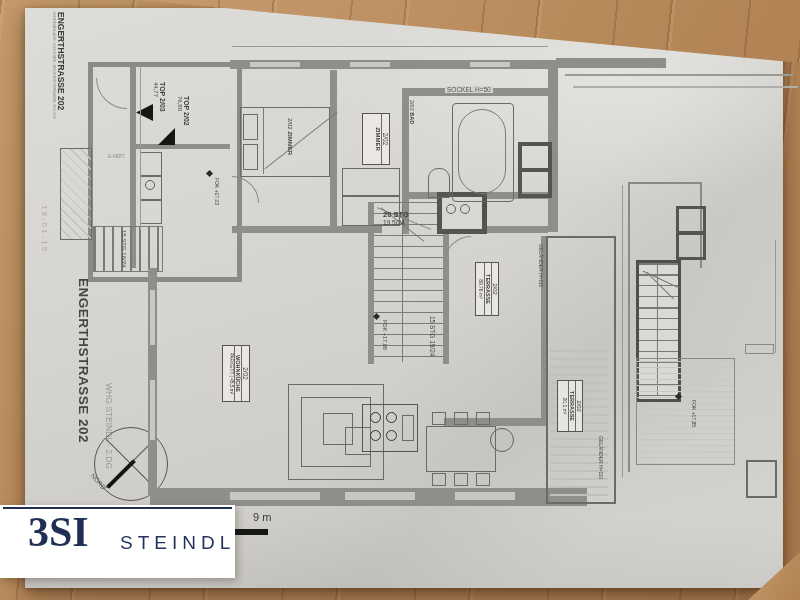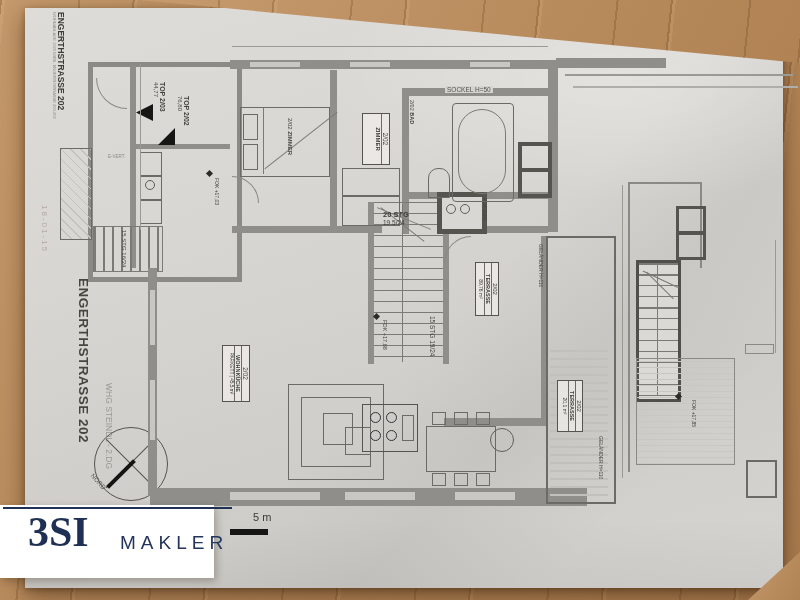--- a/index.html
+++ b/index.html
@@ -37,21 +37,21 @@
   .arc{position:absolute;border:1.2px solid #8a8984;border-top:none;border-right:none;border-bottom-left-radius:100%;}
   .dia{position:absolute;width:5px;height:5px;background:#2b2b28;transform:rotate(45deg);}
   .circ{position:absolute;border:1.5px solid #5f5e5a;border-radius:50%;}
   
   #compass{position:absolute;left:69px;top:419px;width:72px;height:72px;border:1.5px solid #55544f;border-radius:50%;}
   #compass .x1,#compass .x2{position:absolute;left:1px;top:35px;width:69px;height:1px;background:#55544f;}
   #compass .x1{transform:rotate(45deg);} #compass .x2{transform:rotate(-45deg);}
   #compass .needle{position:absolute;left:7px;top:44px;width:38px;height:4px;background:#141412;transform:rotate(-45deg);}
   #compass .nord{position:absolute;left:-6px;top:50px;font-size:6.5px;color:#55544f;transform:rotate(48deg);}
   
-  #logo{position:absolute;left:0;top:505px;width:214px;height:73px;background:#ffffff;
+  #logo{position:absolute;left:0;top:505px;width:235px;height:73px;background:#ffffff;
     box-shadow:2px 3px 8px rgba(40,25,10,.3);}
   #logo .bar{position:absolute;left:3px;top:2px;width:229px;height:2px;background:#1f3054;}
   #logo .brand{position:absolute;left:28px;top:508px;font-family:"Liberation Serif",serif;
     font-size:42px;font-weight:700;color:#1f3054;top:508px;}
   #logo .word{position:absolute;left:120px;top:532px;font-size:19px;letter-spacing:5px;color:#24355c;}
   .micro{color:#8a8a85;}
 </style>
 </head>
 <body>
 <div id="scene">
@@ -230,29 +230,29 @@
     <div class="dia" style="left:651px;top:386px;"></div>
     <div class="vt" style="left:671px;top:392px;width:40px;height:10px;font-size:5px;">FOK +17,85</div>
     <div class="ln" style="left:597px;top:177px;width:1px;height:293px;"></div>
     <div class="ln" style="left:750px;top:232px;width:1px;height:113px;"></div>
     <div class="abs" style="left:720px;top:336px;width:27px;height:8px;border:.5px solid #8a8984;"></div>
     <div class="abs" style="left:721px;top:452px;width:27px;height:34px;border:2px solid #6a6a66;"></div>
 
     <div class="ln" style="left:207px;top:38px;width:316px;height:1px;"></div>
     <div class="ln" style="left:115px;top:56px;width:1px;height:166px;"></div>
 
-    <div class="abs" style="left:228px;top:503px;font-size:11px;color:#3a3a36;">5 m</div>
+    <div class="abs" style="left:228px;top:503px;font-size:11px;color:#3a3a36;">9 m</div>
     <div class="abs" style="left:205px;top:521px;width:38px;height:6px;background:#161614;"></div>
   </div>
 
   <div class="wedge" id="wedge-tr">
       <div class="woodlines"></div>
     </div>
   <div class="wedge" id="wedge-br">
       <div class="woodlines"></div>
     </div>
 
   <div id="logo">
     <div class="bar"></div>
     <div class="brand" style="position:absolute;left:28px;top:3px;">3SI</div>
-    <div class="word" style="position:absolute;left:120px;top:27px;">MAKLER</div>
+    <div class="word" style="position:absolute;left:120px;top:27px;">STEINDL</div>
   </div>
 </div>
 
 </body></html>

